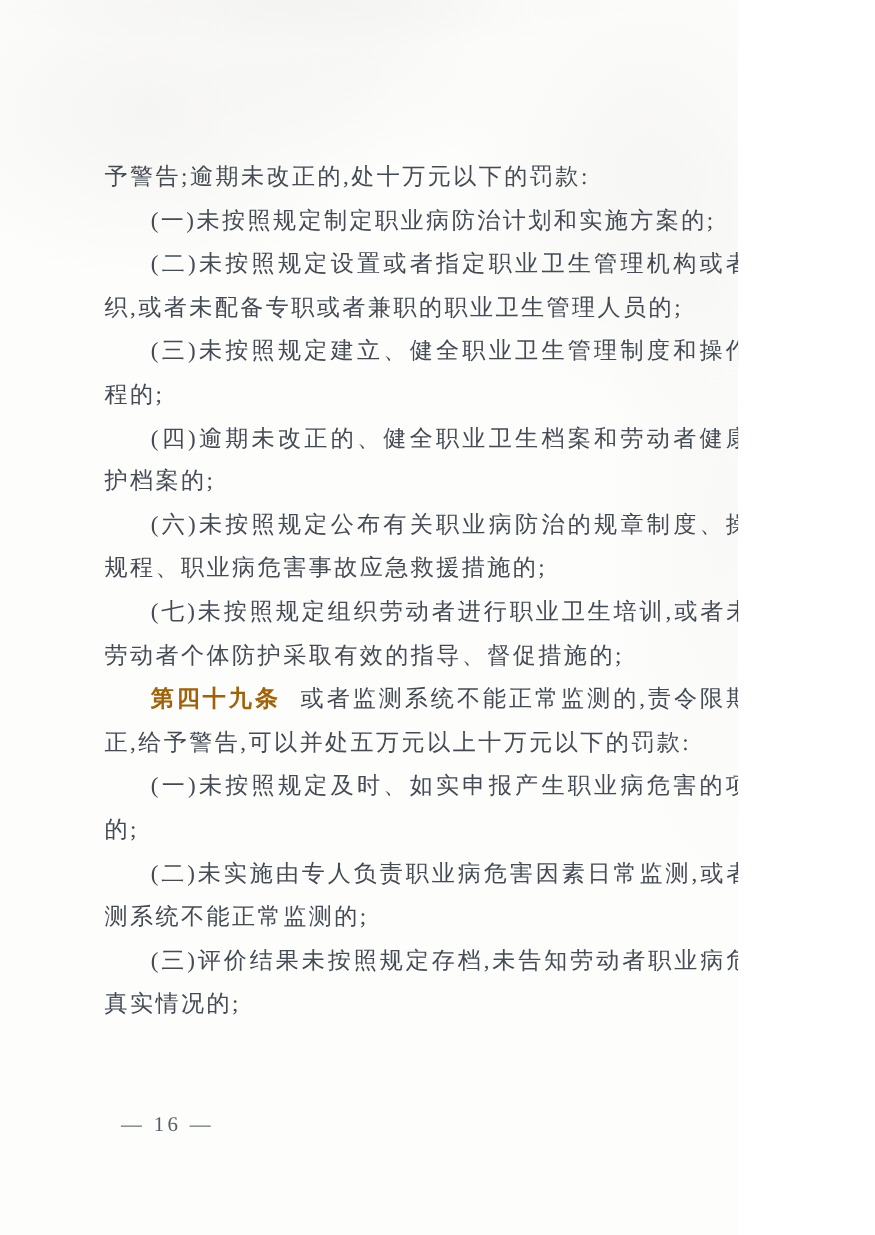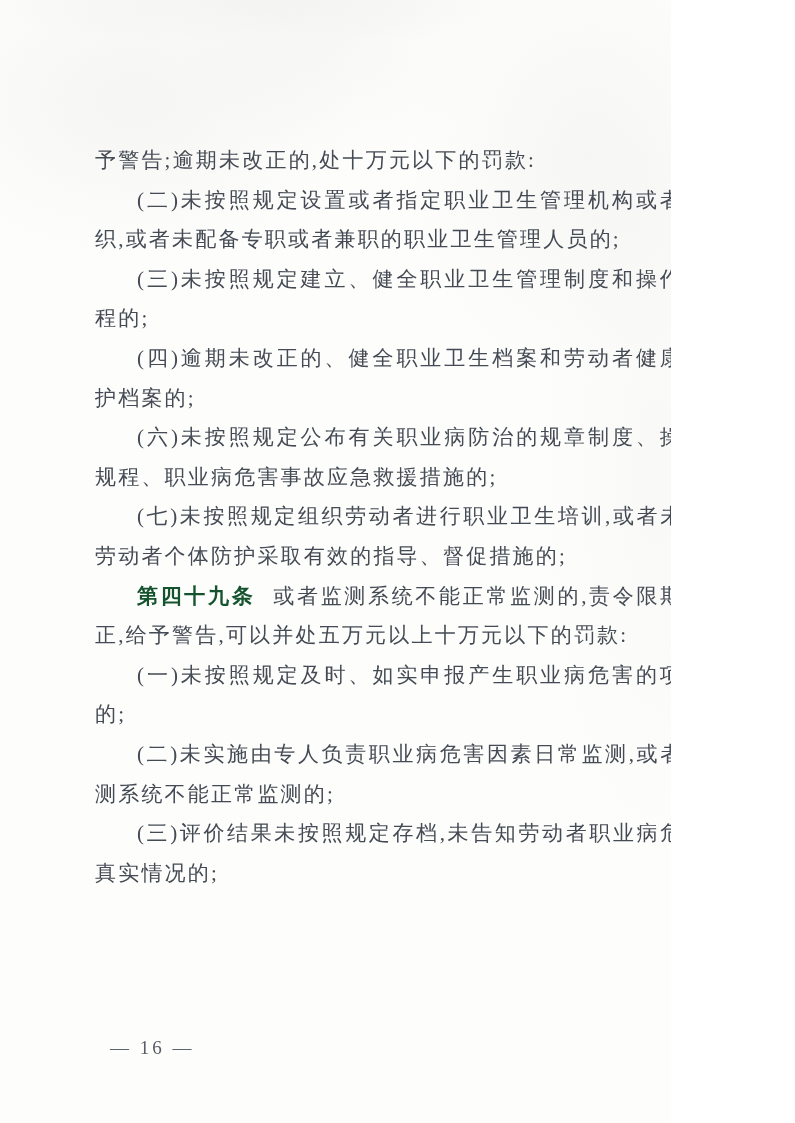--- a/index.html
+++ b/index.html
@@ -40,41 +40,42 @@
   }
   .para {
     margin: 0;
     text-indent: 2em;
   }
   .para.no-indent {
     text-indent: 0;
   }
   .article-label {
     font-weight: 700;
-    color: #14532d;
+    color: #a16207;
     margin-right: 0.85em;
   }
   .page-footer {
     position: absolute;
     left: 110px;
-    top: 1037px;
+    top: 1012px;
     color: #575d65;
     font-size: 19px;
     letter-spacing: 3px;
   }
 </style>
 </head>
 <body>
 
 <div class="page">
   <div class="scan-noise"></div>
 
   <main class="content">
     <p class="para no-indent">予警告;逾期未改正的,处十万元以下的罚款:</p>
 
+    <p class="para">(一)未按照规定制定职业病防治计划和实施方案的;</p>
 
     <p class="para">(二)未按照规定设置或者指定职业卫生管理机构或者组织,或者未配备专职或者兼职的职业卫生管理人员的;</p>
 
     <p class="para">(三)未按照规定建立、健全职业卫生管理制度和操作规程的;</p>
 
     <p class="para">(四)逾期未改正的、健全职业卫生档案和劳动者健康监护档案的;</p>
 
 
     <p class="para">(六)未按照规定公布有关职业病防治的规章制度、操作规程、职业病危害事故应急救援措施的;</p>
 

